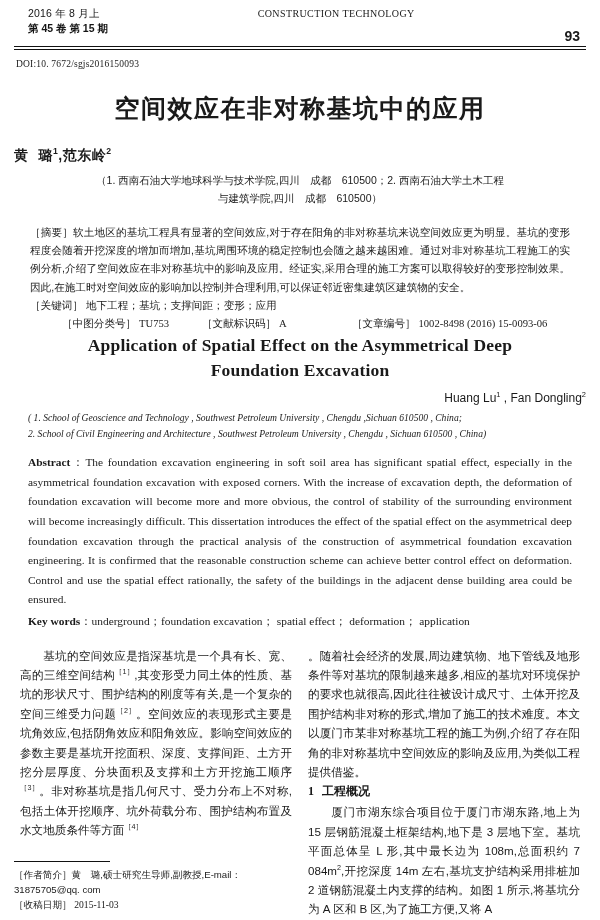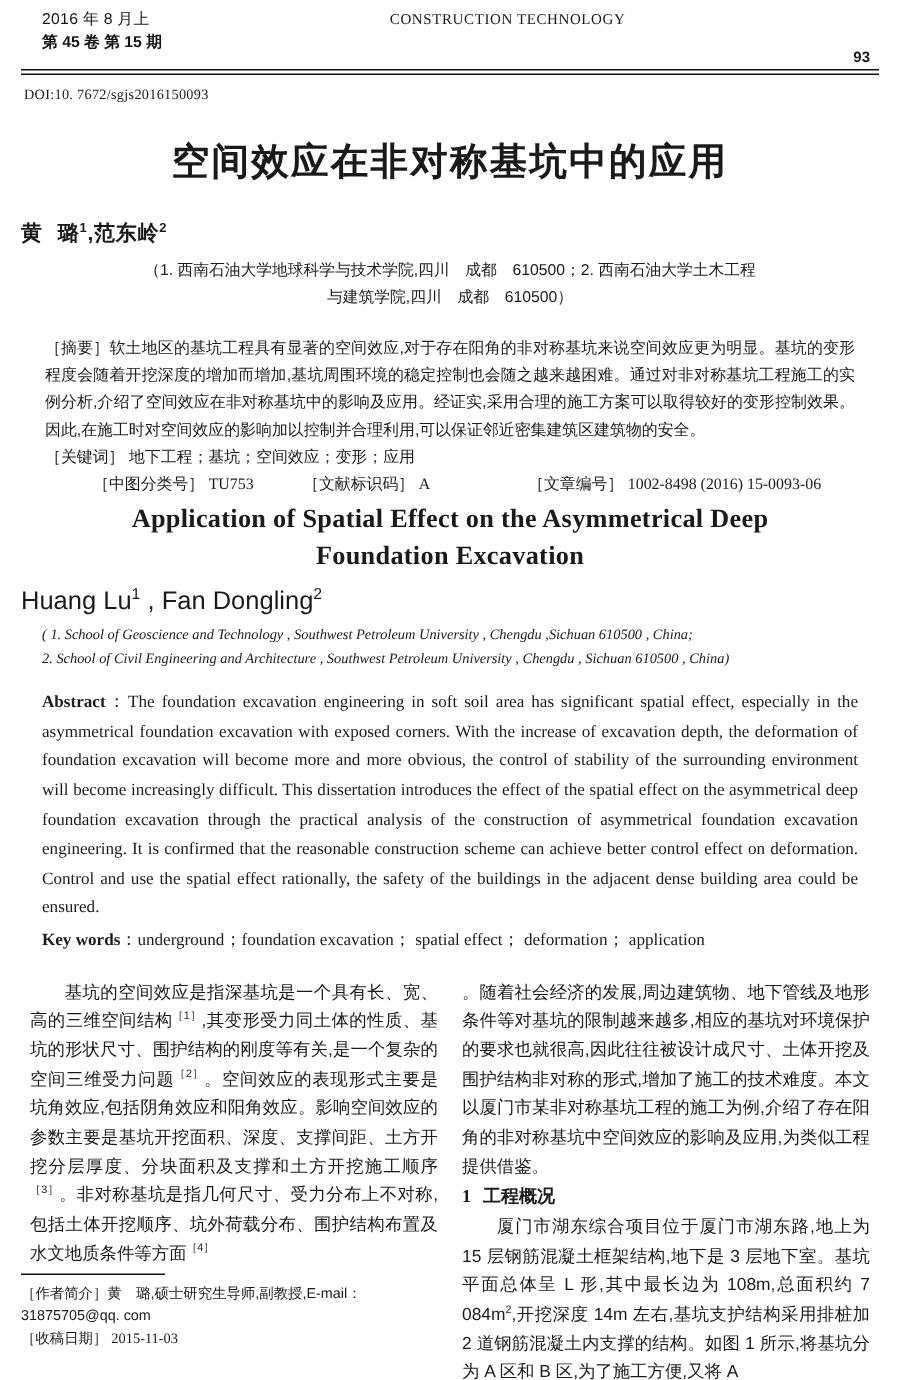--- a/index.html
+++ b/index.html
@@ -53,21 +53,21 @@
   }
   .rh-journal-en {
     font-size: 10px;
     line-height: 14px;
     letter-spacing: .4px;
     font-variant: small-caps;
     text-transform: uppercase;
   }
   .rh-right {
     font-family: "Liberation Sans", "DejaVu Sans", sans-serif;
-    font-size: 10px;
+    font-size: 14px;
     font-weight: bold;
     align-self: flex-end;
     padding-right: 6px;
     padding-bottom: 2px;
   }
   .double-rule {
     border-top: 1.6px solid #111;
     border-bottom: 0.9px solid #111;
     height: 2px;
     margin: 0 0 0 0;
@@ -141,23 +141,23 @@
   .title-en {
     text-align: center;
     font-size: 17.5px;
     font-weight: bold;
     line-height: 25px;
     margin-top: 0;
     padding: 0 42px;
     letter-spacing: .2px;
   }
   .authors-en {
-    text-align: left;
-    font-family: "Liberation Sans", "DejaVu Sans", sans-serif;
-    font-size: 17px;
+    text-align: right;
+    font-family: "Liberation Sans", "DejaVu Sans", sans-serif;
+    font-size: 12px;
     margin-top: 8px;
   }
   .affil-en {
     text-align: left;
     font-size: 9.6px;
     font-style: italic;
     line-height: 16px;
     margin-top: 5px;
     padding: 0 14px;
   }
@@ -202,21 +202,21 @@
     font-family: "Liberation Serif", serif;
     margin-right: 8px;
   }
   .para { text-indent: 2em; }
   .para.cont { text-indent: 0; }
 
   
   .footnote {
     position: absolute;
     left: 14px;
-    bottom: 20px;
+    bottom: 8px;
     width: 282px;
     font-family: "Liberation Sans", "DejaVu Sans", sans-serif;
     font-size: 9.6px;
     line-height: 15px;
   }
   .footnote-rule {
     border-top: 1.1px solid #111;
     width: 96px;
     margin-bottom: 5px;
   }
@@ -250,21 +250,21 @@
   <div class="affil-cn">
     <div>（1. 西南石油大学地球科学与技术学院,四川　成都　610500；2. 西南石油大学土木工程</div>
     <div>与建筑学院,四川　成都　610500）</div>
   </div>
 
   <div class="abs-cn">
     <span>［摘要］</span><span>软土地区的基坑工程具有显著的空间效应,对于存在阳角的非对称基坑来说空间效应更为明显。基坑的变形程度会随着开挖深度的增加而增加,基坑周围环境的稳定控制也会随之越来越困难。通过对非对称基坑工程施工的实例分析,介绍了空间效应在非对称基坑中的影响及应用。经证实,采用合理的施工方案可以取得较好的变形控制效果。因此,在施工时对空间效应的影响加以控制并合理利用,可以保证邻近密集建筑区建筑物的安全。</span>
   </div>
   <div class="kw-cn">
     <span>［关键词］</span>
-    <span>地下工程；基坑；空间效应；变形；应用</span>
+    <span>地下工程；基坑；支撑间距；变形；应用</span>
   </div>
   <div class="class-line">
     <div class="seg-1">
       <span>［中图分类号］</span>
       <span class="mono">TU753</span>
     </div>
     <div class="seg-2">
       <span>［文献标识码］</span>
       <span class="mono">A</span>
     </div>

